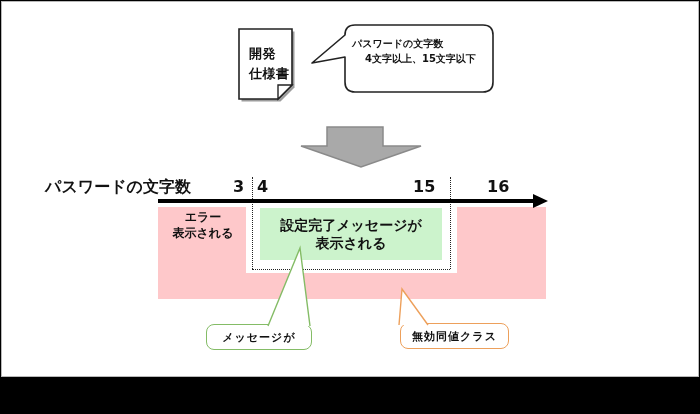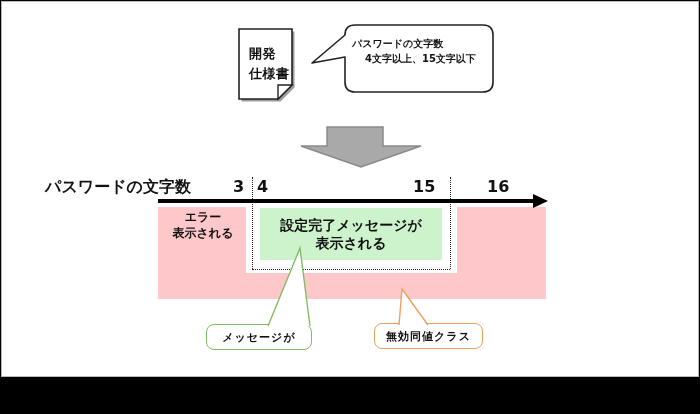--- a/index.html
+++ b/index.html
@@ -78,21 +78,21 @@
   
   .callout{
     height:24px;border-radius:8px;background:#fff;
     display:flex;align-items:center;justify-content:center;
     font-size:11px;font-weight:bold;letter-spacing:1px;
   }
   .callout-valid{
     left:206px;top:324px;width:104px;border:1.5px solid #84bc66;
   }
   .callout-invalid{
-    left:374px;top:323px;width:107px;border:1.5px solid #eda05b;
+    left:400px;top:323px;width:107px;border:1.5px solid #eda05b;
   }
   .tails{left:0;top:0;width:700px;height:414px;pointer-events:none;}
 </style>
 </head>
 <body>
 
 <div class="stage">
 
   <div class="slide"></div>
 

